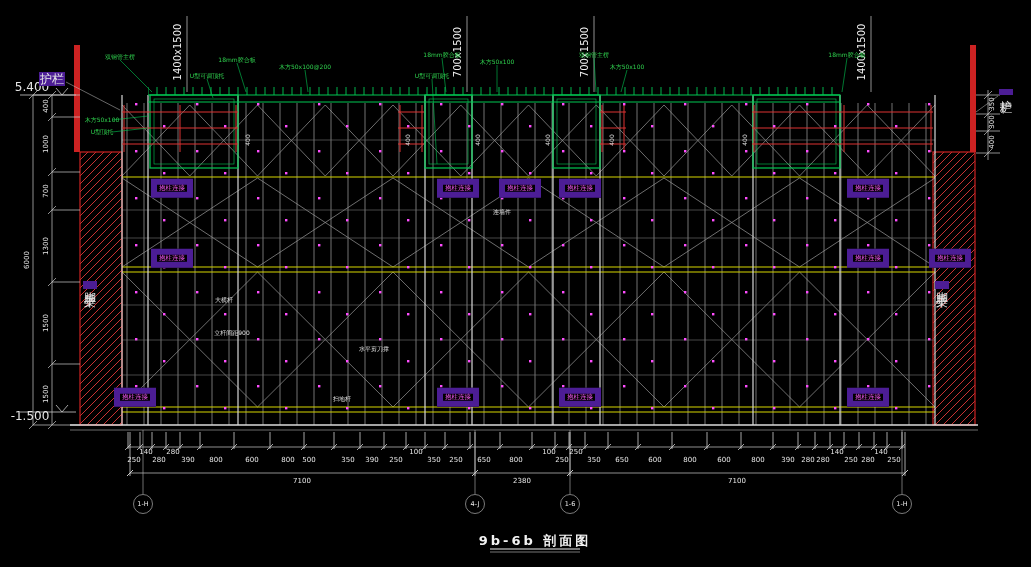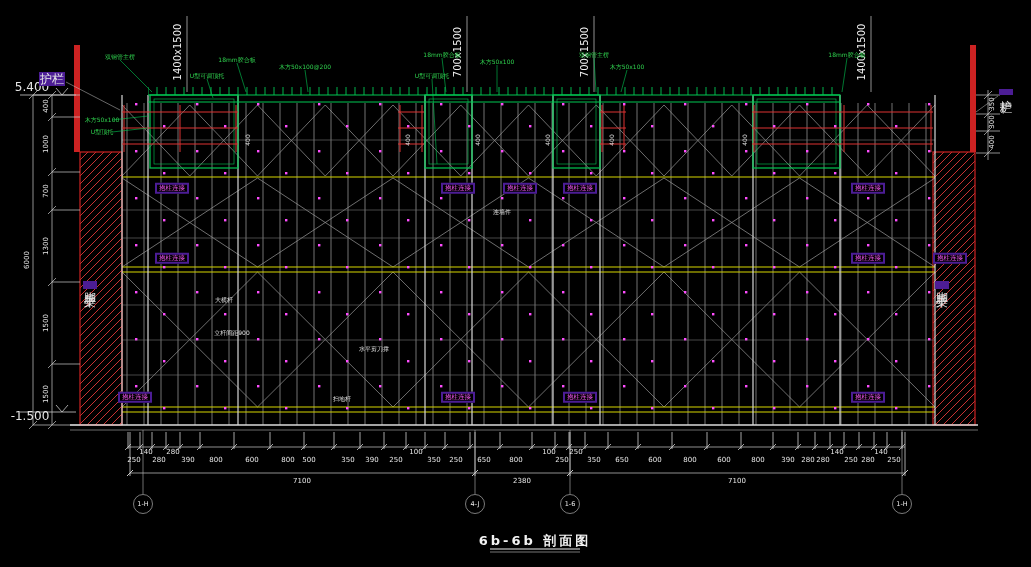--- a/index.html
+++ b/index.html
@@ -6,21 +6,21 @@
   .stage{position:relative;width:1031px;height:567px;background:#000;overflow:hidden;
          font-family:"DejaVu Sans","Liberation Sans",sans-serif;}
   svg{position:absolute;left:0;top:0;}
   .abs{position:absolute;transform:translate(-50%,-50%);white-space:nowrap;line-height:1;}
   .rot{transform:translate(-50%,-50%) rotate(-90deg);}
   .dim{color:#e6e6e6;font-size:7px;}
   .dimsm{color:#dcdcdc;font-size:6px;}
   .dimbig{color:#f0f0f0;font-size:10px;}
   .green{color:#2fd14e;font-size:6px;}
   .note{color:#e0e0e0;font-size:6px;}
-  .conn{border:2px solid #4c1d95;color:#ff5bff;font-size:6.5px;padding:0 2px;background:#000;}
+  .conn{border:6px solid #4c1d95;color:#ff5bff;font-size:6.5px;padding:0 2px;background:#000;}
   .vtext{writing-mode:vertical-rl;letter-spacing:2px;}
   .bubble{color:#eee;font-size:6.5px;}
   .title{color:#f2f2f2;font-size:13px;font-weight:bold;letter-spacing:3px;}
   .elev{color:#e6e6e6;font-size:12px;}
   .wlabel{color:#e6e6e6;font-size:12px;background:#4c1d95;padding:1px;}
 </style>
 </head>
 <body>
 
 <div class="stage">
@@ -336,21 +336,21 @@
 
   <g stroke="#ccc" stroke-width="0.5">
     <line x1="66" y1="82" x2="120" y2="110"></line>
     <line x1="998" y1="96" x2="976" y2="112"></line>
   </g>
 
   <line x1="490" y1="549" x2="580" y2="549" stroke="#eee" stroke-width="1.2"></line>
   <line x1="490" y1="552" x2="580" y2="552" stroke="#eee" stroke-width="0.5"></line>
 </svg>
 
-<div class="abs title" style="left:535px;top:540px;">6b-6b 剖面图</div>
+<div class="abs title" style="left:535px;top:540px;">9b-6b 剖面图</div>
 <div class="abs elev" style="left:32px;top:87px;">5.400</div>
 <div class="abs elev" style="left:30px;top:416px;">-1.500</div>
 <div class="abs wlabel" style="left:52px;top:79px;">护栏</div>
 <div class="abs wlabel vtext" style="left:1006px;top:92px;">护栏</div>
 <div class="abs wlabel vtext" style="left:90px;top:285px;">脚手架</div>
 <div class="abs wlabel vtext" style="left:942px;top:285px;">脚手架</div>
 
 <div id="gen">
       <div class="abs dimbig rot" style="left: 178px; top: 52px;">1400x1500</div>
       <div class="abs dimbig rot" style="left: 458px; top: 52px;">700x1500</div>

